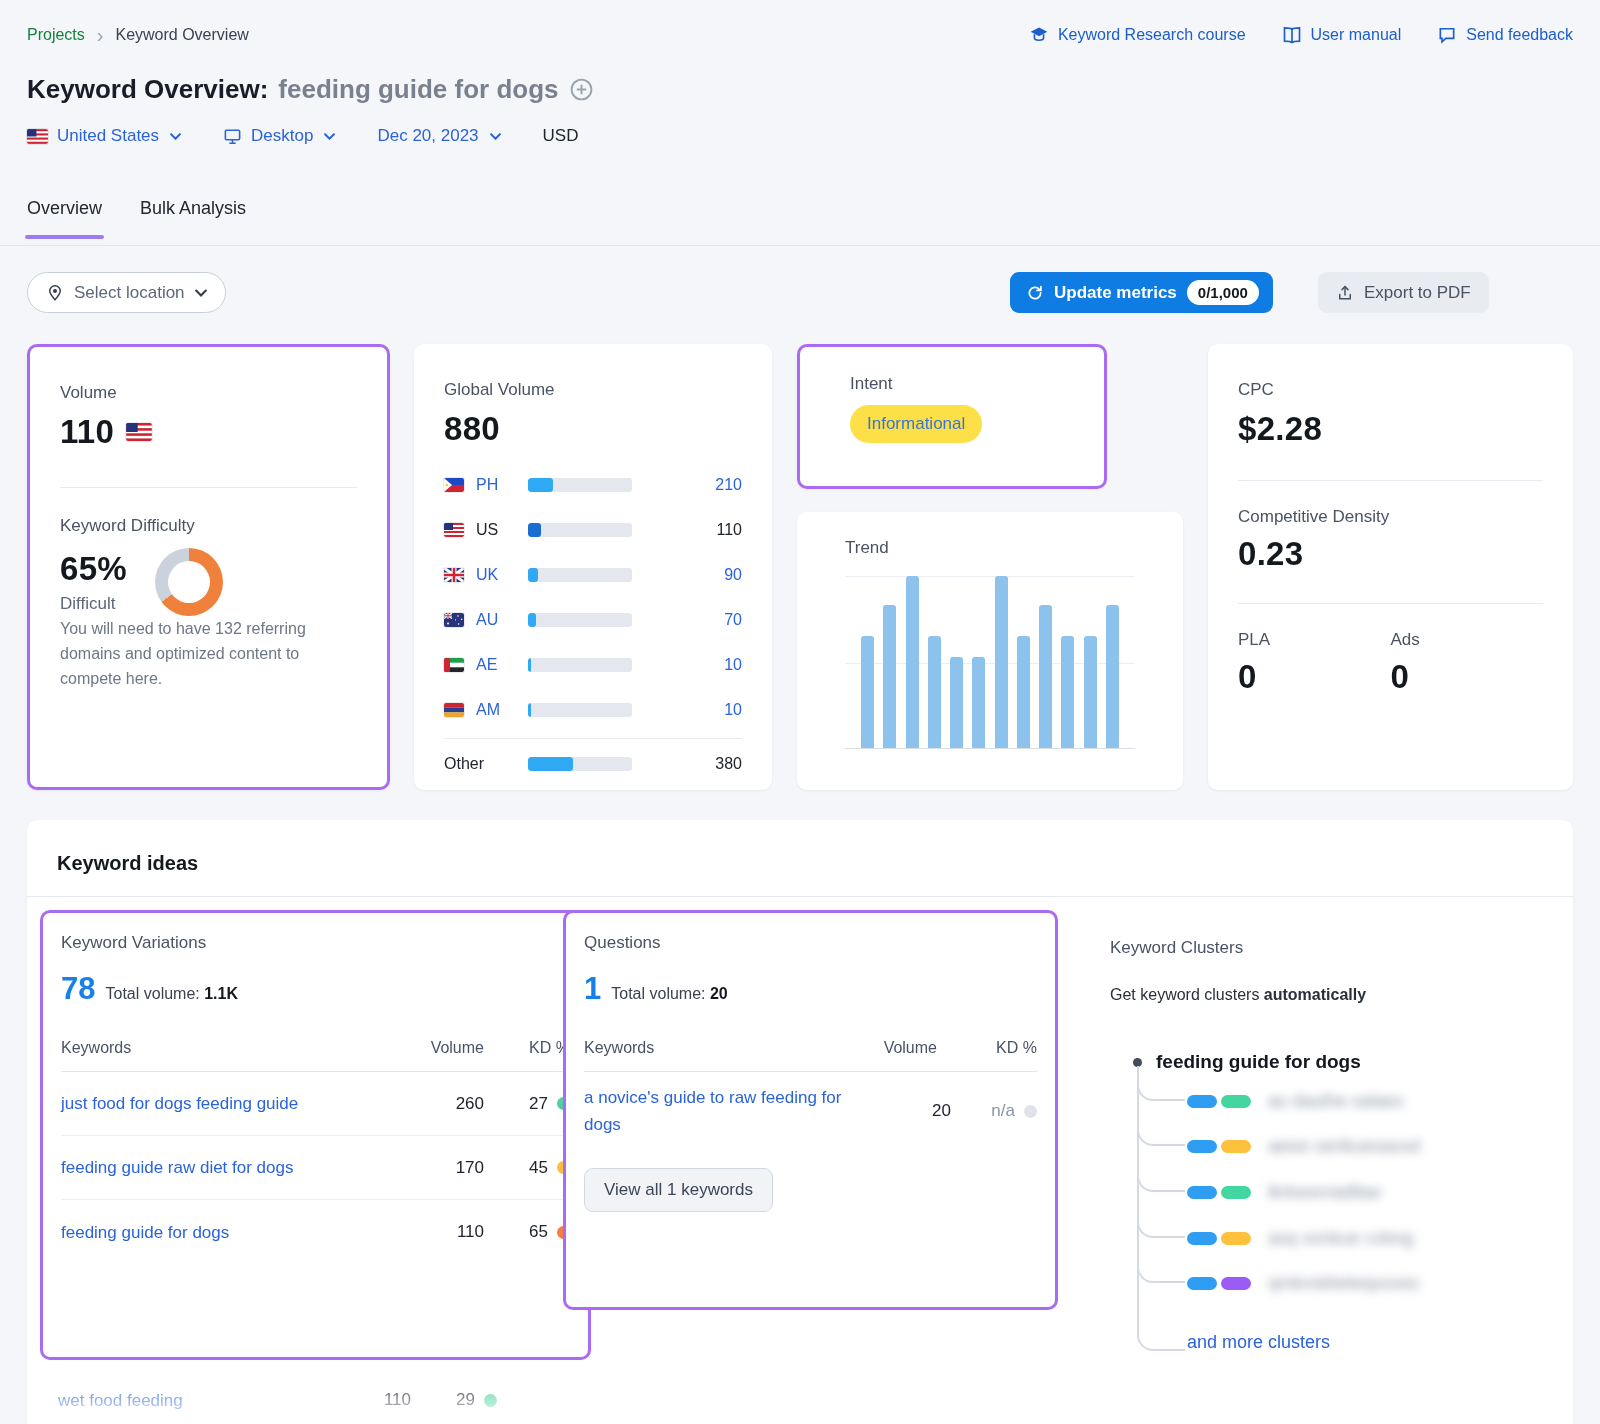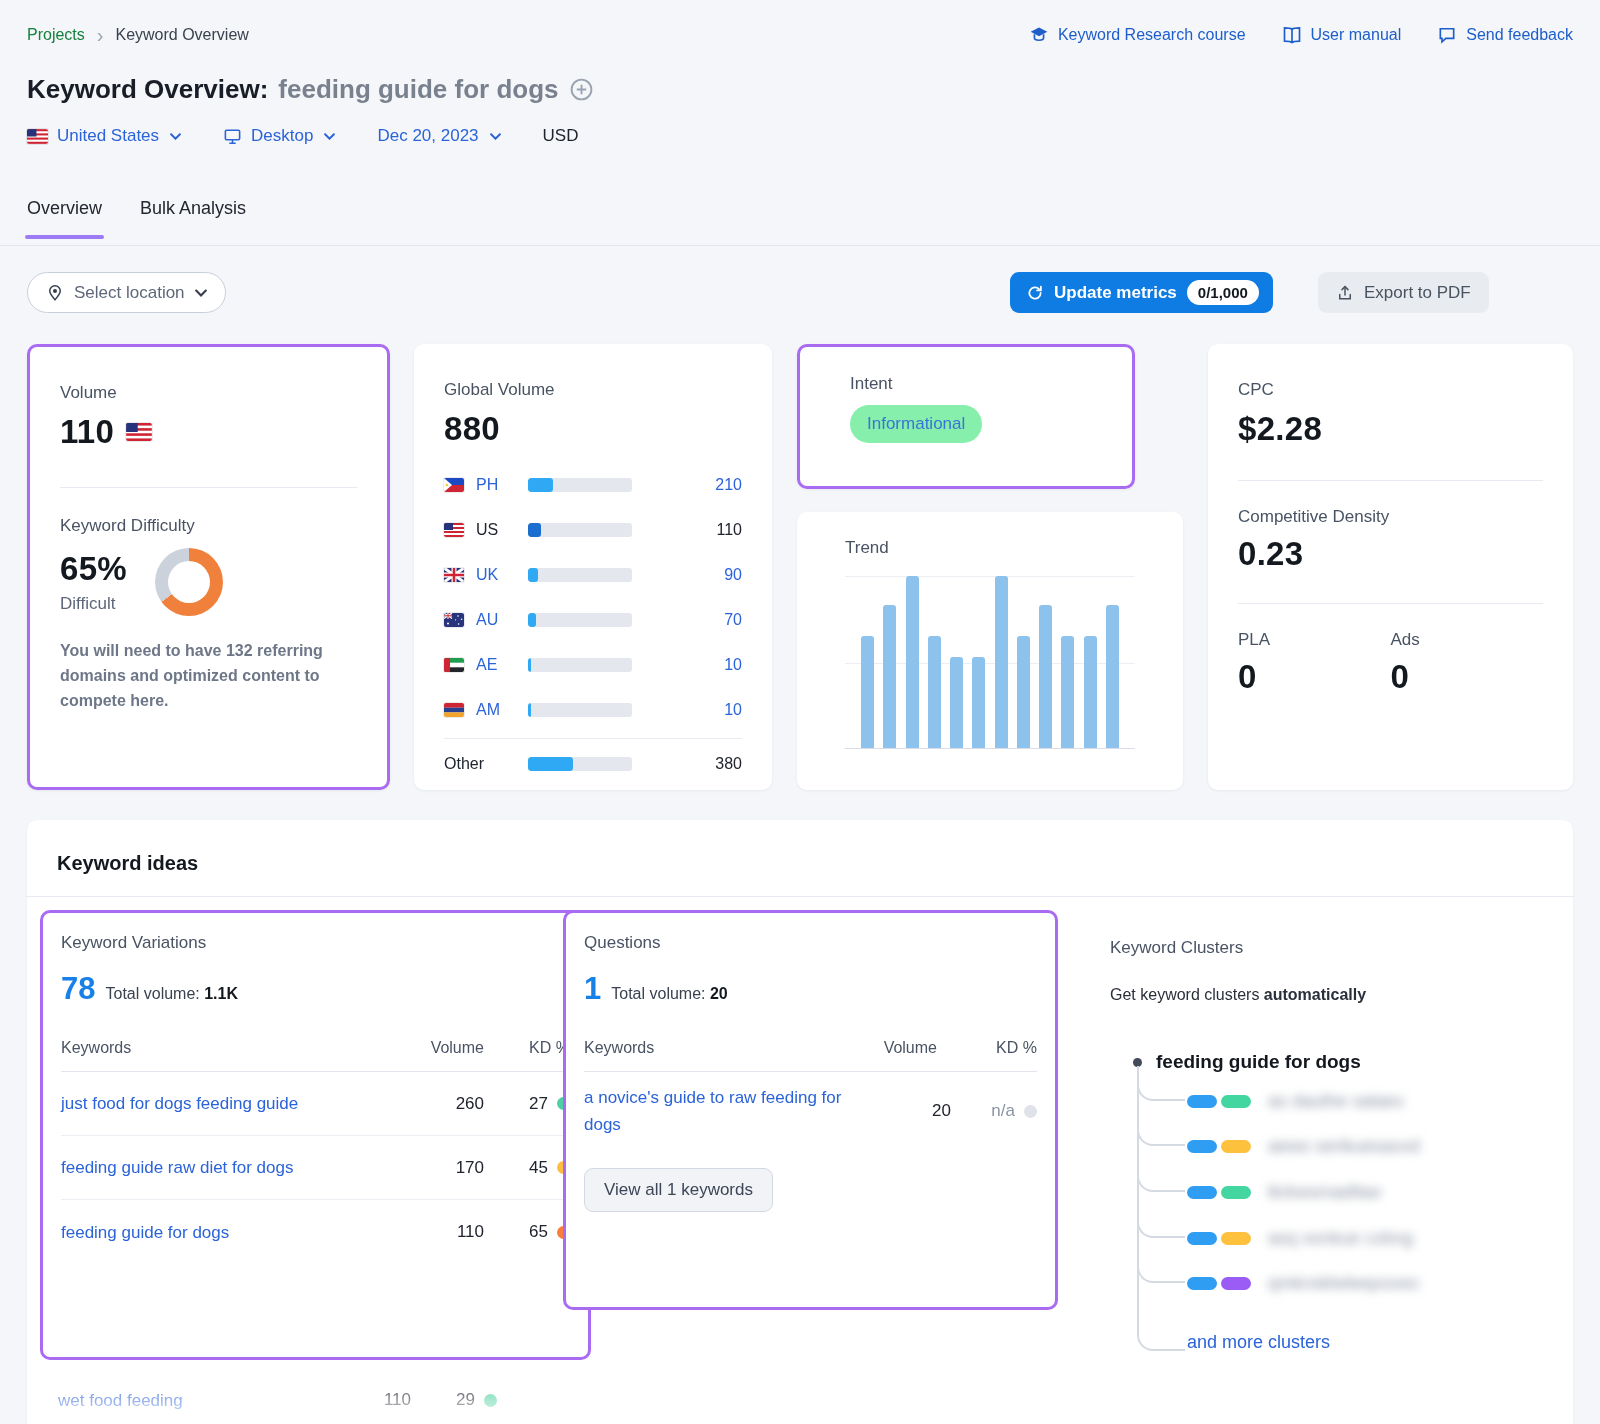--- a/index.html
+++ b/index.html
@@ -49,21 +49,21 @@
   .gv-row { display:flex; align-items:center; height:45px; }
   .gv-row .flag { width:22px; display:flex; }
   .gv-row .code { width:52px; margin-left:10px; font-size:16px; color:#2b63d9; cursor:pointer; }
   .gv-row .code.current { color:#20242e; cursor:default; }
   .gv-track { width:104px; height:14px; background:#e4e8ee; border-radius:3px; overflow:hidden; }
   .gv-fill { height:100%; background:#2fa9f4; border-radius:3px; }
   .gv-fill.current { background:#1a6ed0; }
   .gv-val { flex:1; text-align:right; font-size:16px; color:#2b63d9; }
   .gv-val.current { color:#20242e; }
 
-  .intent-badge { display:inline-block; background:#86efac; color:#3a74d8; font-size:17px; border-radius:20px; padding:9px 17px; }
+  .intent-badge { display:inline-block; background:#fde047; color:#3a74d8; font-size:17px; border-radius:20px; padding:9px 17px; }
 
   
   .trend-chart { position:relative; height:173px; }
   .grid { position:absolute; left:0; right:0; height:1px; background:#eceef3; }
   .grid.base { background:#d9dde4; }
   .bars { position:absolute; left:16px; right:16px; bottom:1px; top:0; display:flex; justify-content:space-between; align-items:flex-end; }
   .bar { width:13px; background:#8cc2ec; border-radius:3px 3px 0 0; }
 
   .duo { display:flex; }
   .duo > div { width:50%; }
@@ -267,21 +267,21 @@
     </div>
     <div class="hr" style="margin-top:36px;"></div>
     <div class="card-title" style="margin-top:28px;">Keyword Difficulty</div>
     <div style="display:flex; align-items:center; gap:28px; margin-top:12px;">
       <div>
         <div class="big">65%</div>
         <div style="font-size:17px; color:#5d6779; margin-top:6px;">Difficult</div>
       </div>
       <div class="donut" id="kd-donut" style="background: conic-gradient(rgb(240, 129, 61) 0deg, rgb(240, 129, 61) 234deg, rgb(204, 210, 219) 234deg, rgb(204, 210, 219) 360deg);"></div>
     </div>
-    <div class="kd-note" style="margin-top:22px;font-weight:bold;">You will need to have 132 referring domains and optimized content to compete here.</div>
+    <div class="kd-note" style="">You will need to have 132 referring domains and optimized content to compete here.</div>
   </div>
 
   <div class="card pad30" style="left:414px; top:344px; width:358px; height:446px; padding-top:30px;">
     <div class="card-title" style="margin-top:6px;">Global Volume</div>
     <div class="big" style="margin-top:10px;">880</div>
     <div id="gv-rows" style="margin-top:14px;">
         <div class="gv-row">
           <span class="flag">
             <svg width="20" height="14" viewBox="0 0 20 14" style="border-radius:2px;display:block;box-shadow:0 0 0 1px rgba(0,0,0,.08)">
               <rect width="20" height="7" fill="#1c48c4"></rect>
@@ -385,21 +385,21 @@
     <div class="hr" style="margin-top:6px;"></div>
     <div class="gv-row" style="margin-top:2px;">
       <span style="width:84px; font-size:16px; color:#20242e;">Other</span>
       <span class="gv-track">
           <span class="gv-fill" id="other-fill" style="display: block; width: 43%;"></span>
         </span>
       <span class="gv-val current">380</span>
     </div>
   </div>
 
-  <div class="card purple" style="left:797px; top:344px; width:338px; height:145px; padding:27px 50px;">
+  <div class="card purple" style="left:797px; top:344px; width:310px; height:145px; padding:27px 50px;">
     <div class="card-title">Intent</div>
     <div style="margin-top:11px;">
       <span class="intent-badge">Informational</span>
     </div>
   </div>
 
   <div class="card" style="left:797px; top:512px; width:386px; height:278px; padding:26px 48px;">
     <div class="card-title">Trend</div>
     <div class="trend-chart" style="margin-top:18px;">
       <div class="grid" style="top:0;"></div>

